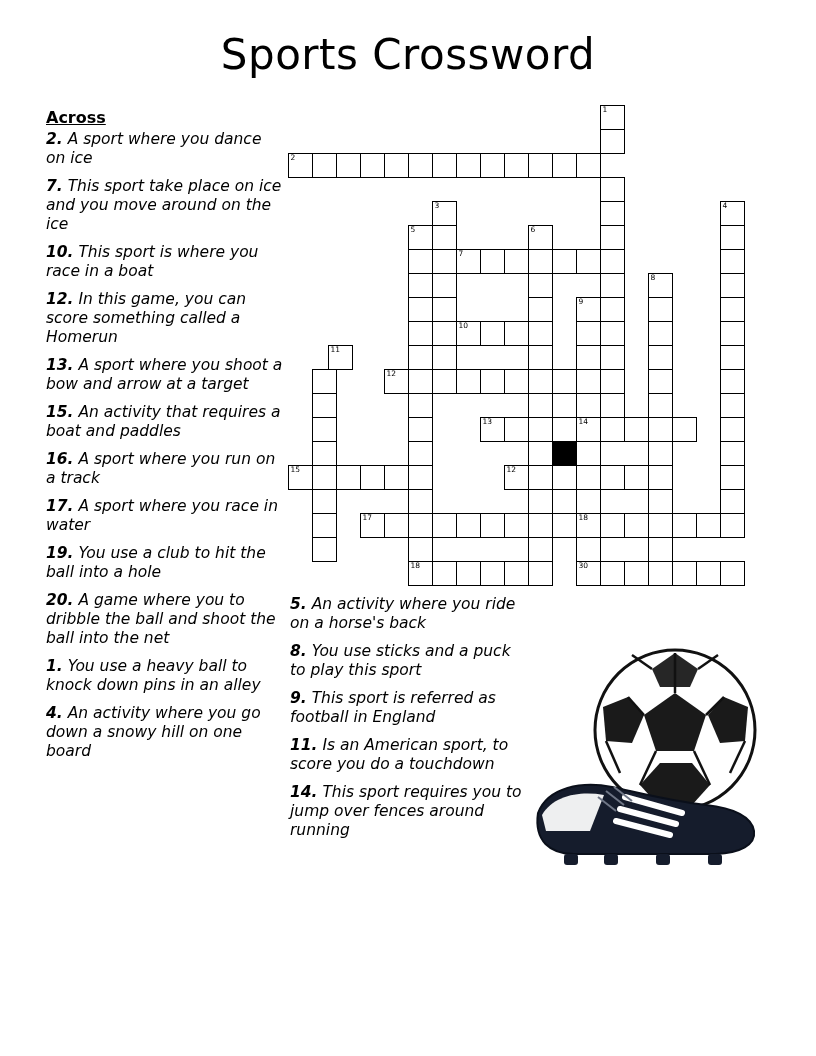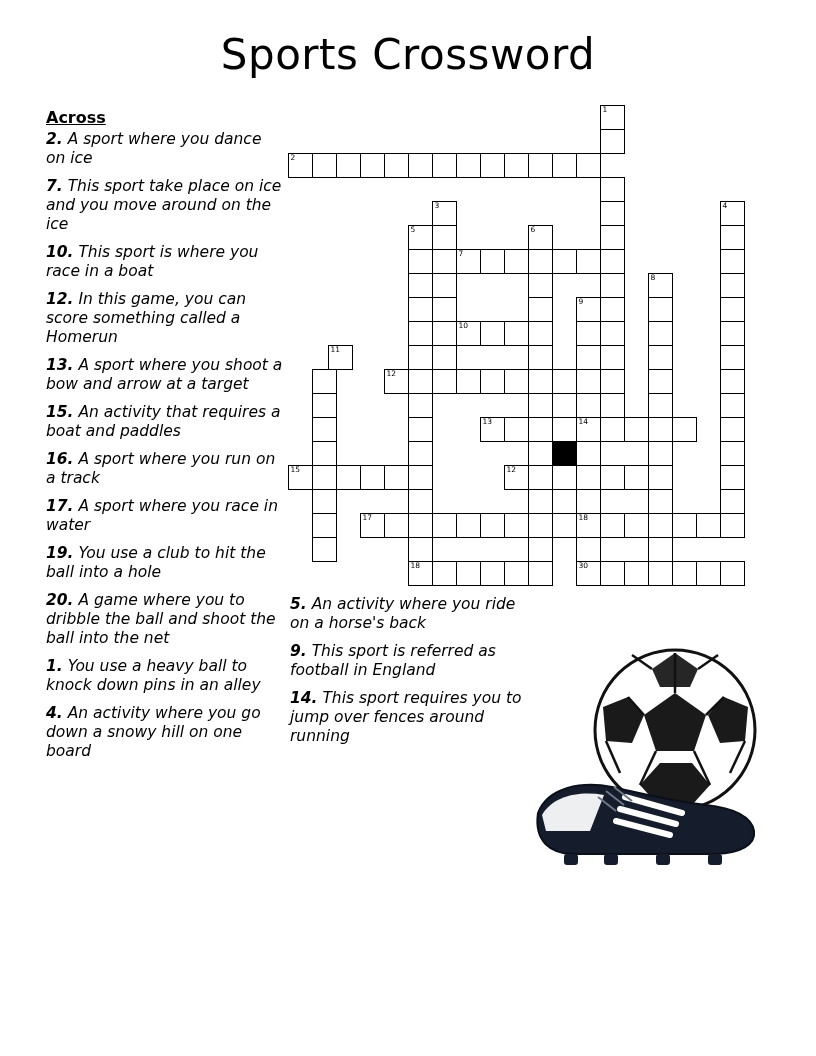--- a/index.html
+++ b/index.html
@@ -114,21 +114,23 @@
     <p class="clue"><span class="num">19.</span> <span>You use a club to hit the ball into a hole</span></p>
     <p class="clue"><span class="num">20.</span> <span>A game where you to dribble the ball and shoot the ball into the net</span></p>
 
 
     <p class="clue"><span class="num">1.</span> <span>You use a heavy ball to knock down pins in an alley</span></p>
     <p class="clue"><span class="num">4.</span> <span>An activity where you go down a snowy hill on one board</span></p>
   </div>
 
   <div id="col-mid" class="clue-col">
     <p class="clue"><span class="num">5.</span> <span>An activity where you ride on a horse's back</span></p>
+    <p class="clue"><span class="num">8.</span> <span>You use sticks and a puck to play this sport</span></p>
     <p class="clue"><span class="num">9.</span> <span>This sport is referred as football in England</span></p>
+    <p class="clue"><span class="num">11.</span> <span>Is an American sport, to score you do a touchdown</span></p>
     <p class="clue"><span class="num">14.</span> <span>This sport requires you to jump over fences around running</span></p>
   </div>
 
   <div id="grid-wrap">
       <div class="cell" style="left: 312px; top: 0px;">
         <span class="n">1</span>
       </div>
       <div class="cell" style="left: 312px; top: 24px;"></div>
       <div class="cell" style="left: 0px; top: 48px;">
         <span class="n">2</span>

